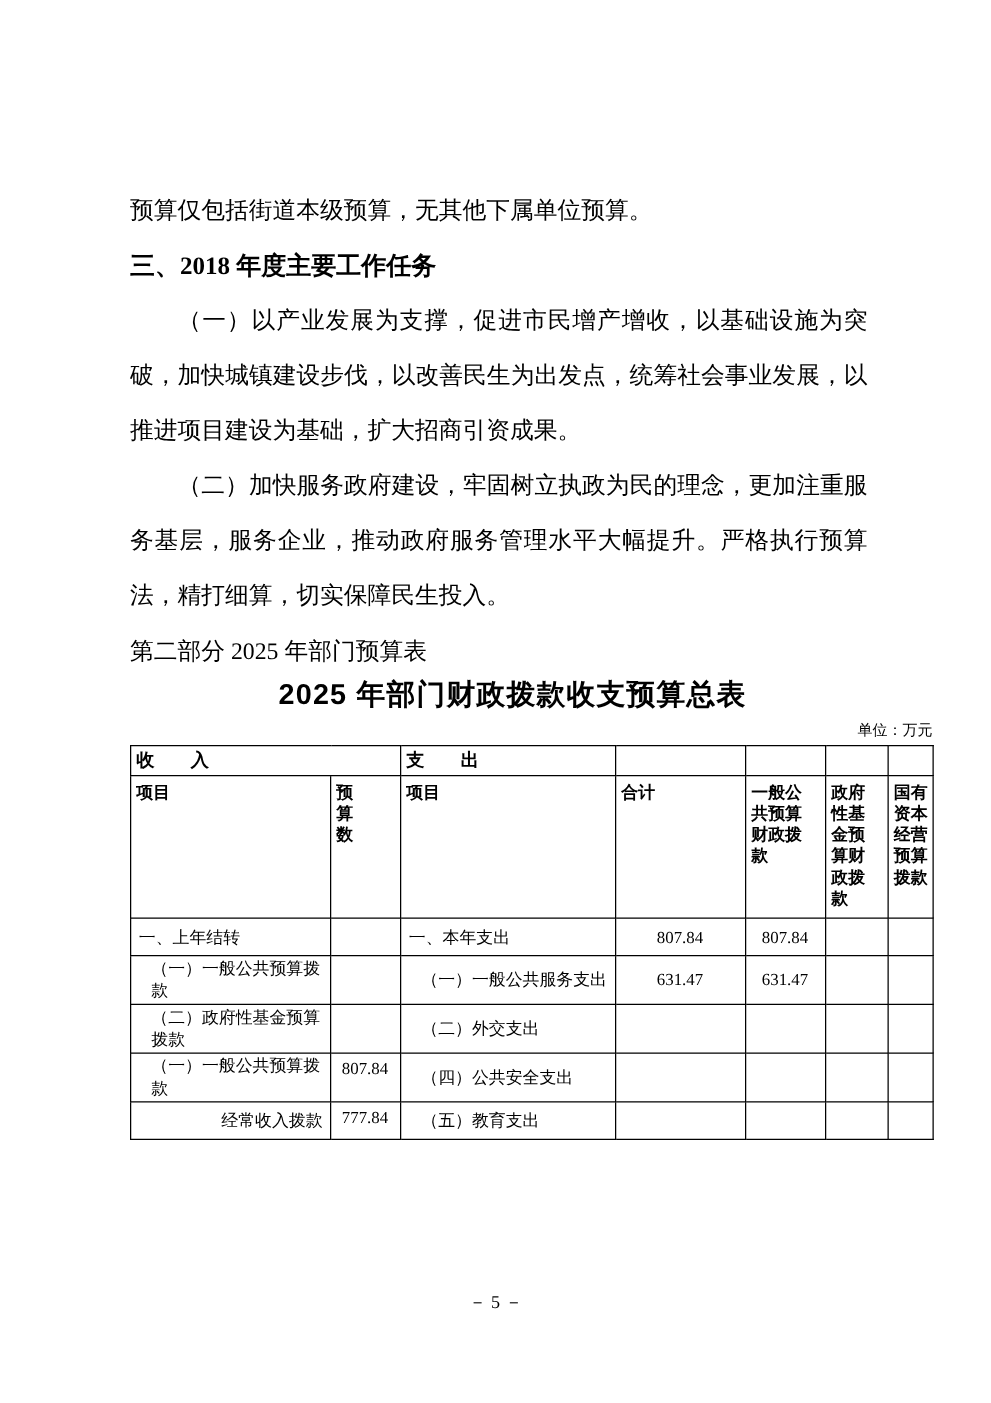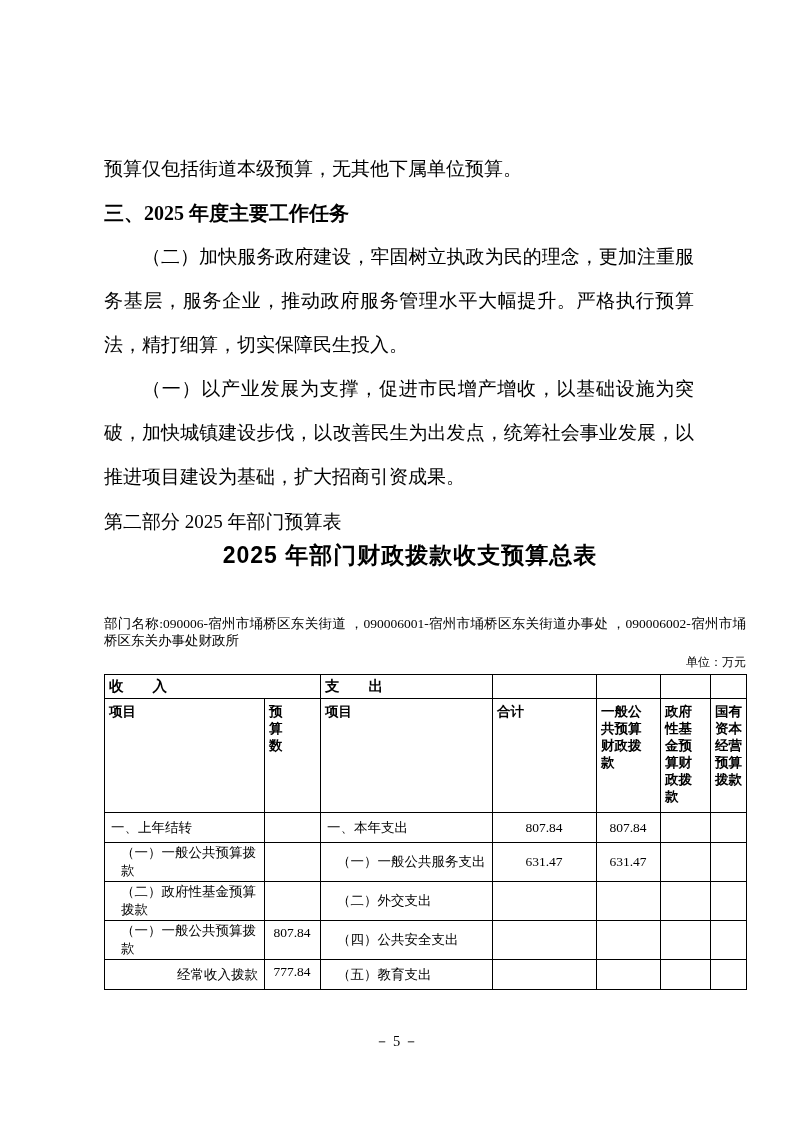--- a/index.html
+++ b/index.html
@@ -94,31 +94,30 @@
     font-size: 14.5px;
   }
 </style>
 </head>
 <body>
 
 <div class="page">
 
   <p class="body-text">预算仅包括街道本级预算，无其他下属单位预算。</p>
 
-  <h2 class="heading">三、2025 年度主要工作任务</h2>
+  <h2 class="heading">三、2018 年度主要工作任务</h2>
+
+  <p class="body-text para">（一）以产业发展为支撑，促进市民增产增收，以基础设施为突破，加快城镇建设步伐，以改善民生为出发点，统筹社会事业发展，以推进项目建设为基础，扩大招商引资成果。</p>
 
   <p class="body-text para">（二）加快服务政府建设，牢固树立执政为民的理念，更加注重服务基层，服务企业，推动政府服务管理水平大幅提升。严格执行预算法，精打细算，切实保障民生投入。</p>
 
-  <p class="body-text para">（一）以产业发展为支撑，促进市民增产增收，以基础设施为突破，加快城镇建设步伐，以改善民生为出发点，统筹社会事业发展，以推进项目建设为基础，扩大招商引资成果。</p>
-
   <p class="part-title">第二部分  2025 年部门预算表</p>
 
   <h1 class="table-title">2025 年部门财政拨款收支预算总表</h1>
 
-  <p class="dept-line">部门名称:090006-宿州市埇桥区东关街道 ，090006001-宿州市埇桥区东关街道办事处 ，090006002-宿州市埇桥区东关办事处财政所</p>
 
   <p class="unit-label">单位：万元</p>
 
   <table class="budget-table">
     <colgroup>
       <col style="width:160px">
       <col style="width:56px">
       <col style="width:172px">
       <col style="width:104px">
       <col style="width:64px">

